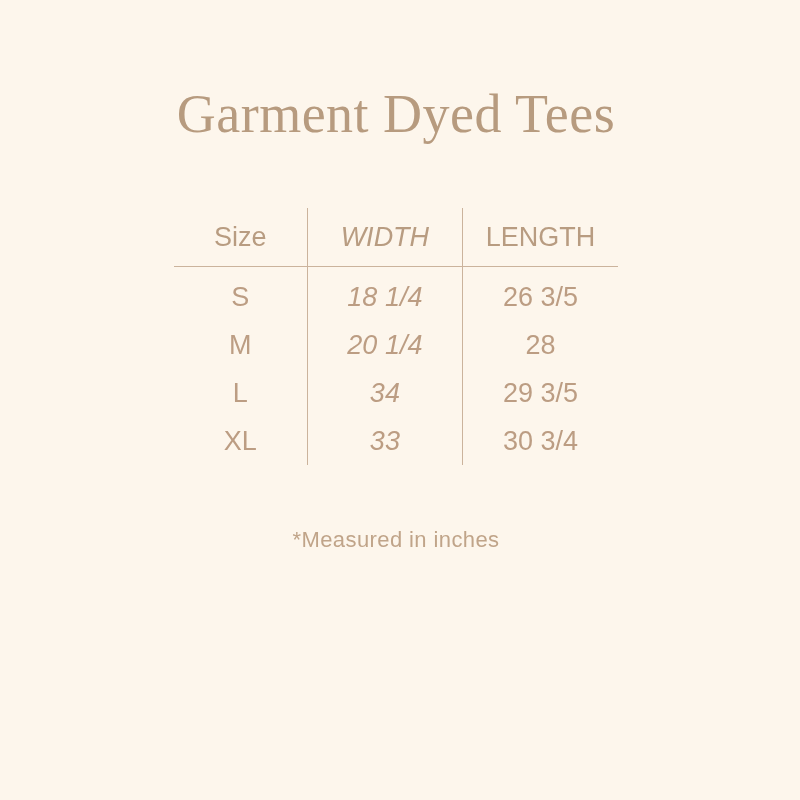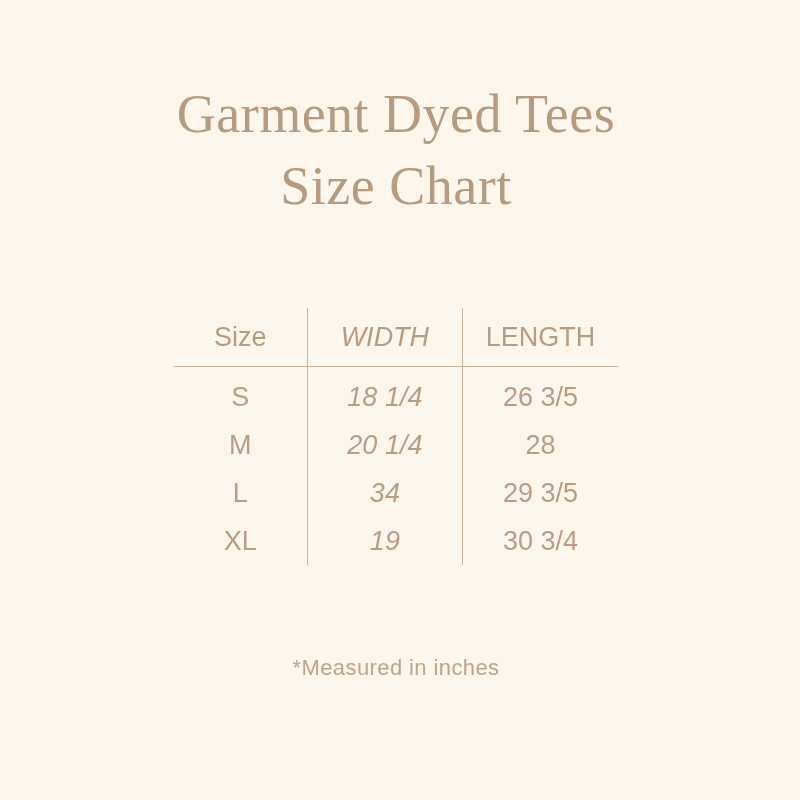--- a/index.html
+++ b/index.html
@@ -14,21 +14,20 @@
     overflow: hidden;
   }
   .page {
     width: 792px;
     height: 800px;
     background: #fdf6ec;
     box-sizing: border-box;
     display: flex;
     flex-direction: column;
     align-items: center;
-    gap: 28px;
   }
   .title-block {
     margin-top: 78px;
     text-align: center;
     color: #b79b7f;
     font-family: "Liberation Serif", serif;
     letter-spacing: 0.5px;
   }
   .title-line {
     font-size: 54px;
@@ -94,21 +93,20 @@
     font-family: "Liberation Sans", sans-serif;
   }
 </style>
 </head>
 <body>
 
 <div class="page">
 
   <div class="title-block">
     <div class="title-line">Garment Dyed Tees</div>
-    <div class="title-line">Size Chart</div>
   </div>
 
   <div class="chart-wrap">
     <table class="size-chart">
       <thead>
         <tr>
           <th class="col-size">Size</th>
           <th class="col-width">WIDTH</th>
           <th class="col-length">LENGTH</th>
         </tr>
@@ -124,21 +122,21 @@
           <td class="col-width">20 1/4</td>
           <td class="col-length">28</td>
         </tr>
         <tr>
           <td class="col-size">L</td>
           <td class="col-width">34</td>
           <td class="col-length">29 3/5</td>
         </tr>
         <tr>
           <td class="col-size">XL</td>
-          <td class="col-width">19</td>
+          <td class="col-width">33</td>
           <td class="col-length">30 3/4</td>
         </tr>
       </tbody>
     </table>
   </div>
 
   <div class="footnote">*Measured in inches</div>
 
 </div>
 

